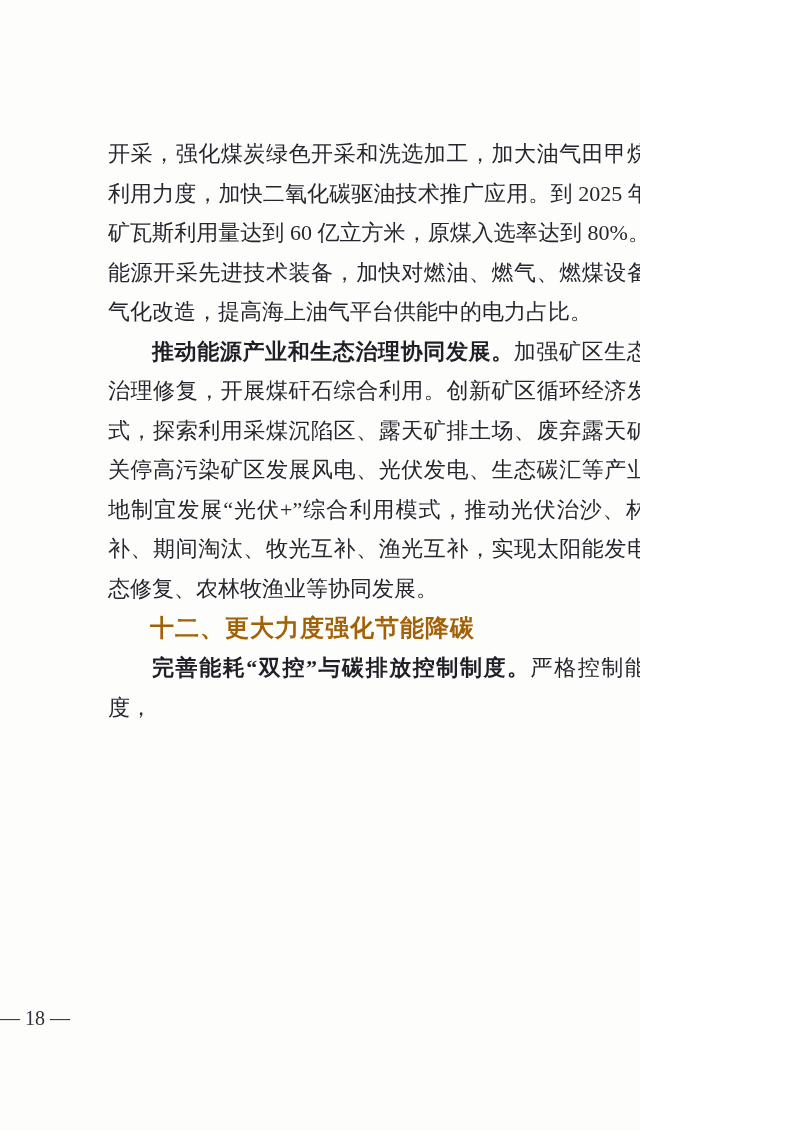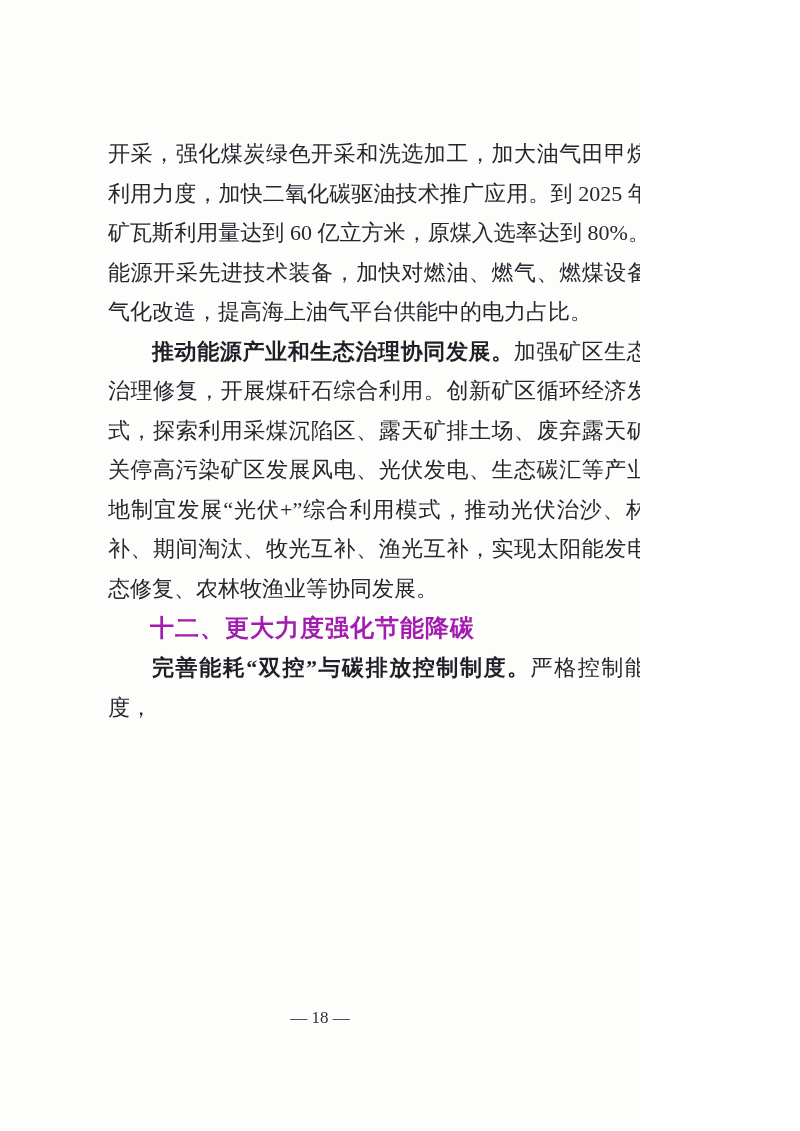--- a/index.html
+++ b/index.html
@@ -36,30 +36,29 @@
     font-weight: 700;
     color: #1f1f27;
   }
   .section-heading {
     margin: 0;
     font-family: "Liberation Sans", "DejaVu Sans", sans-serif;
     font-weight: 700;
     font-size: 24px;
     line-height: 40px;
     letter-spacing: 1px;
-    color: #a21caf;
+    color: #a16207;
     text-indent: 1.75em;
   }
   .page-number {
     position: absolute;
     top: 1004px;
     left: 0;
     width: 100%;
-    text-align: center;
-    font-size: 17px;
+    font-size: 20px;
     line-height: 28px;
     color: #30303a;
     font-family: "Liberation Serif", "DejaVu Serif", serif;
   }
 </style>
 </head>
 <body>
 
 <main class="page">
   <section class="content">

